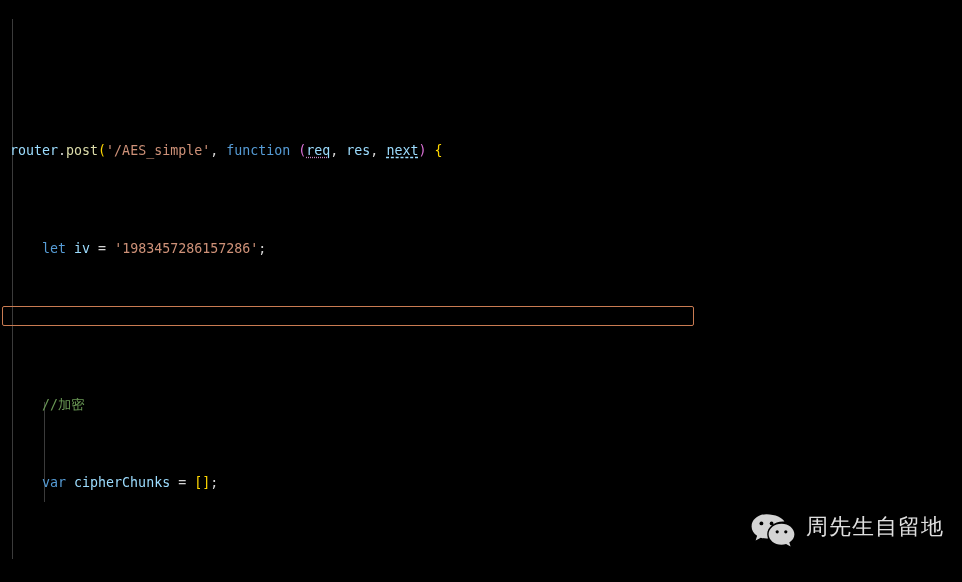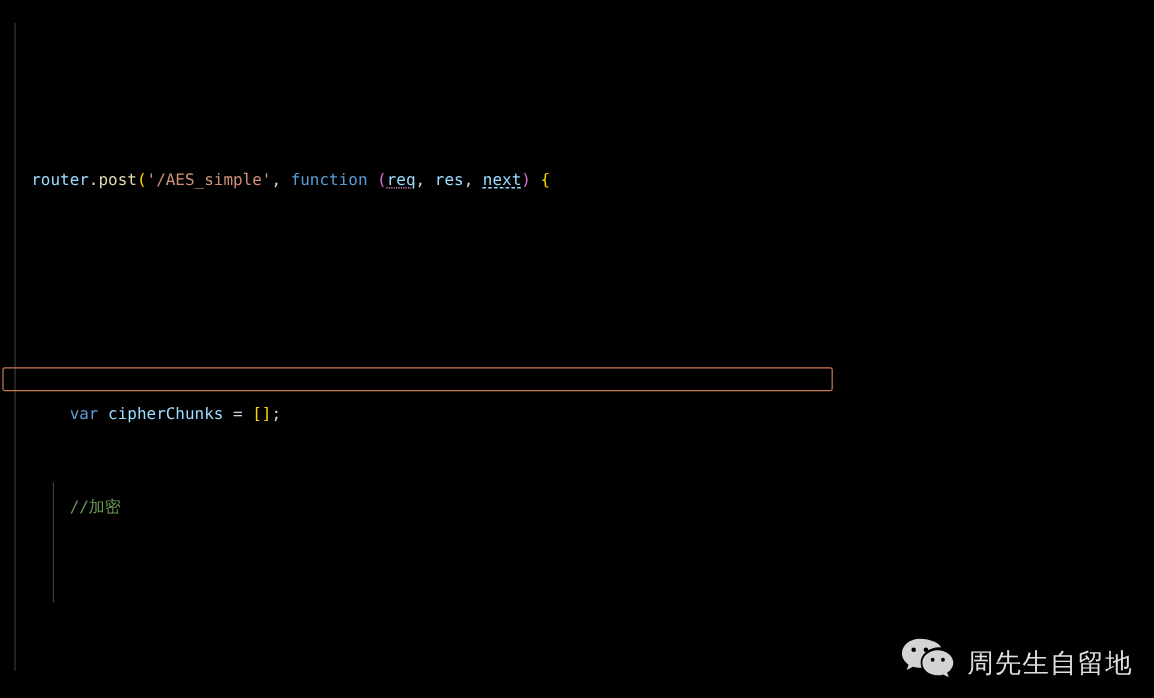--- a/index.html
+++ b/index.html
@@ -30,21 +30,20 @@
     line-height: 19.55px;
     white-space: pre;
     color: #d4d4d4;
     letter-spacing: 0px;
   }
   .ln {
     position: relative;
     height: 19.55px;
     padding-left: 10px;
     white-space: pre;
-    margin-left: 16px;
   }
 
   
   .guide {
     position: absolute;
     width: 1px;
     background: #3b3b3b;
   }
   #guide-outer { left: 12px; top: 19px;  height: 540px; }
   #guide-inner { left: 44px; top: 402px; height: 100px; }
@@ -74,23 +73,23 @@
 
   .u-dot  { text-decoration: underline; text-decoration-style: dotted;
             text-decoration-color: #c586c0; text-underline-offset: 2px; }
   .u-dash { text-decoration: underline; text-decoration-style: dashed;
             text-decoration-color: #9cdcfe; text-underline-offset: 2px; }
 
   
   #watermark {
     position: absolute;
     right: 18px;
-    bottom: 14px;
+    bottom: 32px;
     display: flex;
-    align-items: flex-end;
+    align-items: flex-start;
     gap: 10px;
     opacity: 0.92;
   }
   #wm-text {
     color: #f2f2f2;
     font-family: "DejaVu Sans", "Liberation Sans", sans-serif;
     font-size: 22px;
     letter-spacing: 1px;
     white-space: nowrap;
   }
@@ -103,26 +102,27 @@
 
   <div id="code">
 
     <div class="guide" id="guide-outer"></div>
     <div class="guide" id="guide-inner"></div>
     <div id="hl-box"></div>
 
     <div class="ln"><span class="var">router</span><span class="pun">.</span><span class="fn">post</span><span class="p1">(</span><span class="str">'/AES_simple'</span><span class="pun">, </span><span class="kw">function</span> <span class="p2">(</span><span class="var u-dot">req</span><span class="pun">, </span><span class="var">res</span><span class="pun">, </span><span class="var u-dash">next</span><span class="p2">)</span> <span class="p1">{</span></div>
 
 
+    <div class="ln">    <span class="kw">let</span> <span class="var">iv</span> <span class="pun">=</span> <span class="str">'1983457286157286'</span><span class="pun">;</span></div>
 
     <div class="ln"> </div>
 
+    <div class="ln">    <span class="com">//加密</span></div>
+
     <div class="ln">    <span class="kw">var</span> <span class="var">cipherChunks</span> <span class="pun">=</span> <span class="p1">[]</span><span class="pun">;</span></div>
-
-    <div class="ln">    <span class="com">//加密</span></div>
 
     
 
     
 
     
 
     
 
     

